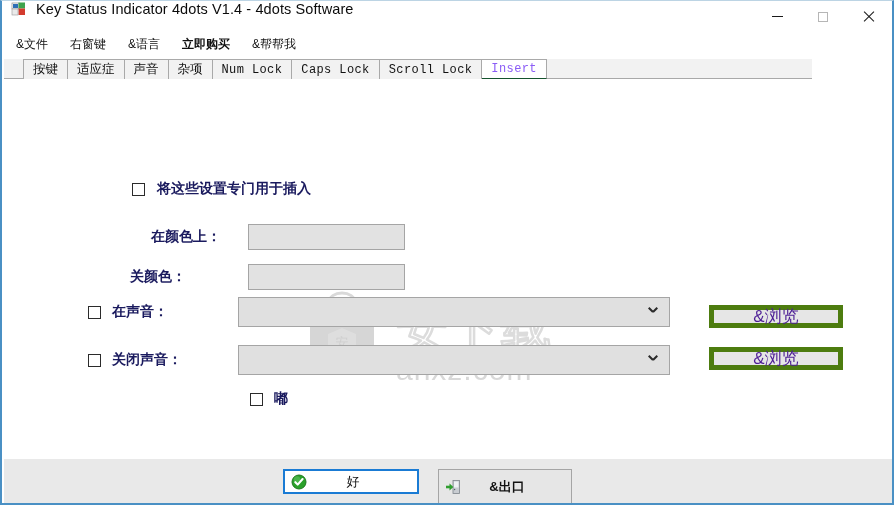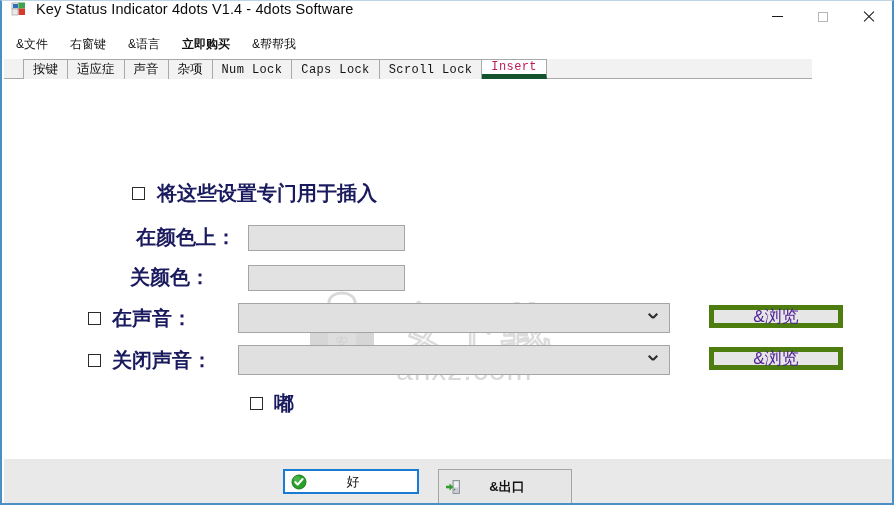--- a/index.html
+++ b/index.html
@@ -140,40 +140,40 @@
     cursor: default;
   }
   .tab.cn { font-family: "Liberation Sans", sans-serif; }
   .tab.mono {
     font-family: "Liberation Mono", "DejaVu Sans Mono", monospace;
     font-size: 12px;
     letter-spacing: 0.4px;
   }
   .tab.active {
     background: #ffffff;
-    border-bottom: 5px solid #14532d;
+    border-bottom: 1px solid #14532d;
     margin-bottom: -1px;
-    color: #be185d;
+    color: #8b5cf6;
   }
   .tabstrip .tab:first-child { border-left: 1px solid #a9a9a9; }
 
   
   .content {
     position: absolute;
     left: 2px; top: 78px;
     width: 890px;
     height: 380px;
     background: #ffffff;
     overflow: hidden;
   }
 
   .cn-label {
     font-family: "Liberation Sans", sans-serif;
     color: #1a1a5e;
-    font-size: 20px;
+    font-size: 14px;
     font-weight: bold;
     white-space: nowrap;
   }
 
   .cb {
     width: 13px;
     height: 13px;
     border: 1px solid #2b2b2b;
     background: #ffffff;
     box-sizing: border-box;
@@ -366,21 +366,21 @@
     <div class="row" style="left:126px; top:145px; width:290px;text-align:center;">
       <span class="cn-label" style="width:112px;">在颜色上：</span>
       <div class="field-box" style="width:157px; height:26px; margin-left:6px;"></div>
     </div>
 
     <div class="row" style="left:126px; top:185px; width:290px;">
       <span class="cn-label" style="width:92px;">关颜色：</span>
       <div class="field-box" style="width:157px; height:26px; margin-left:26px;"></div>
     </div>
 
-    <div class="row" style="left:84px; top:224px;">
+    <div class="row" style="left:84px; top:218px;">
       <span class="cb"></span>
       <span class="cn-label" style="margin-left:11px; width:110px;">在声音：</span>
       <div class="combo" style="width:432px; height:30px; margin-left:16px;">
         <span class="chev"></span>
       </div>
     </div>
     <div class="browse-btn" style="position:absolute; left:705px; top:226px; width:134px; height:23px;">&amp;浏览</div>
 
     <div class="row" style="left:84px; top:266px;">
       <span class="cb"></span>

